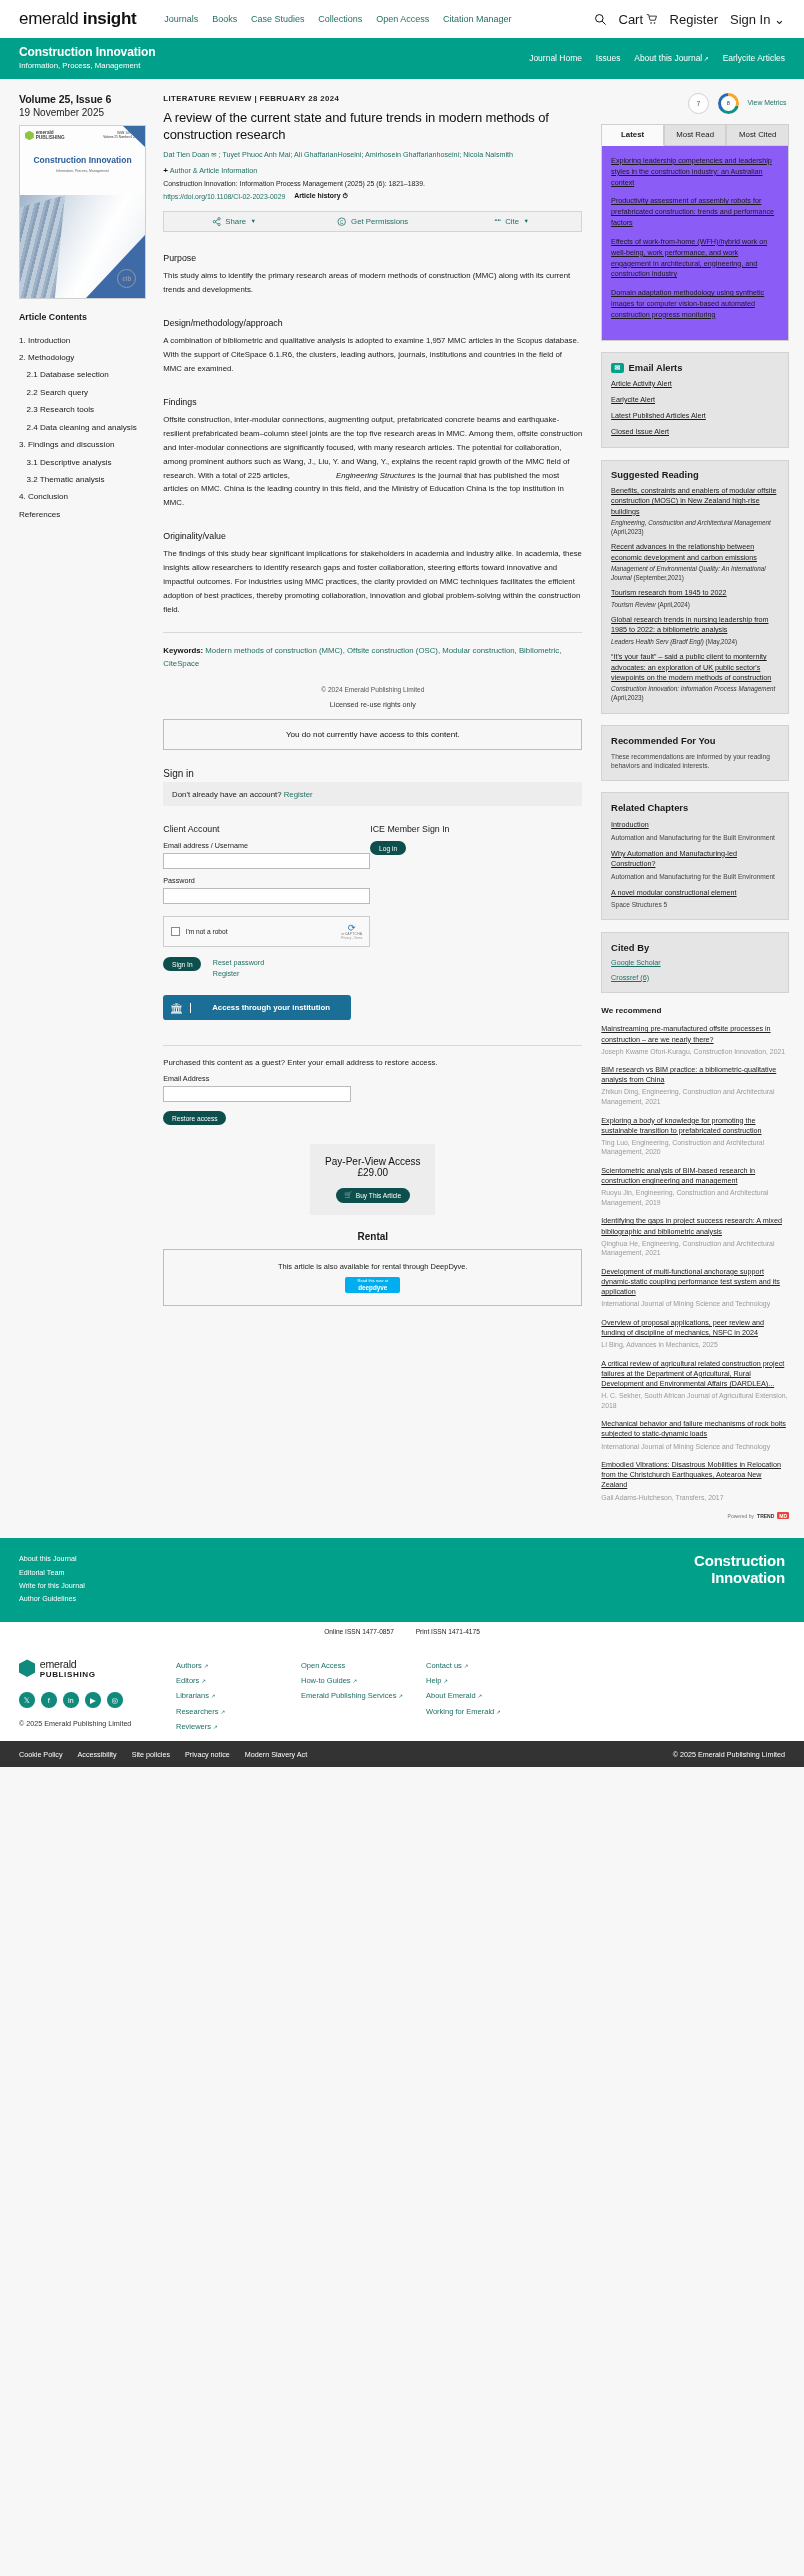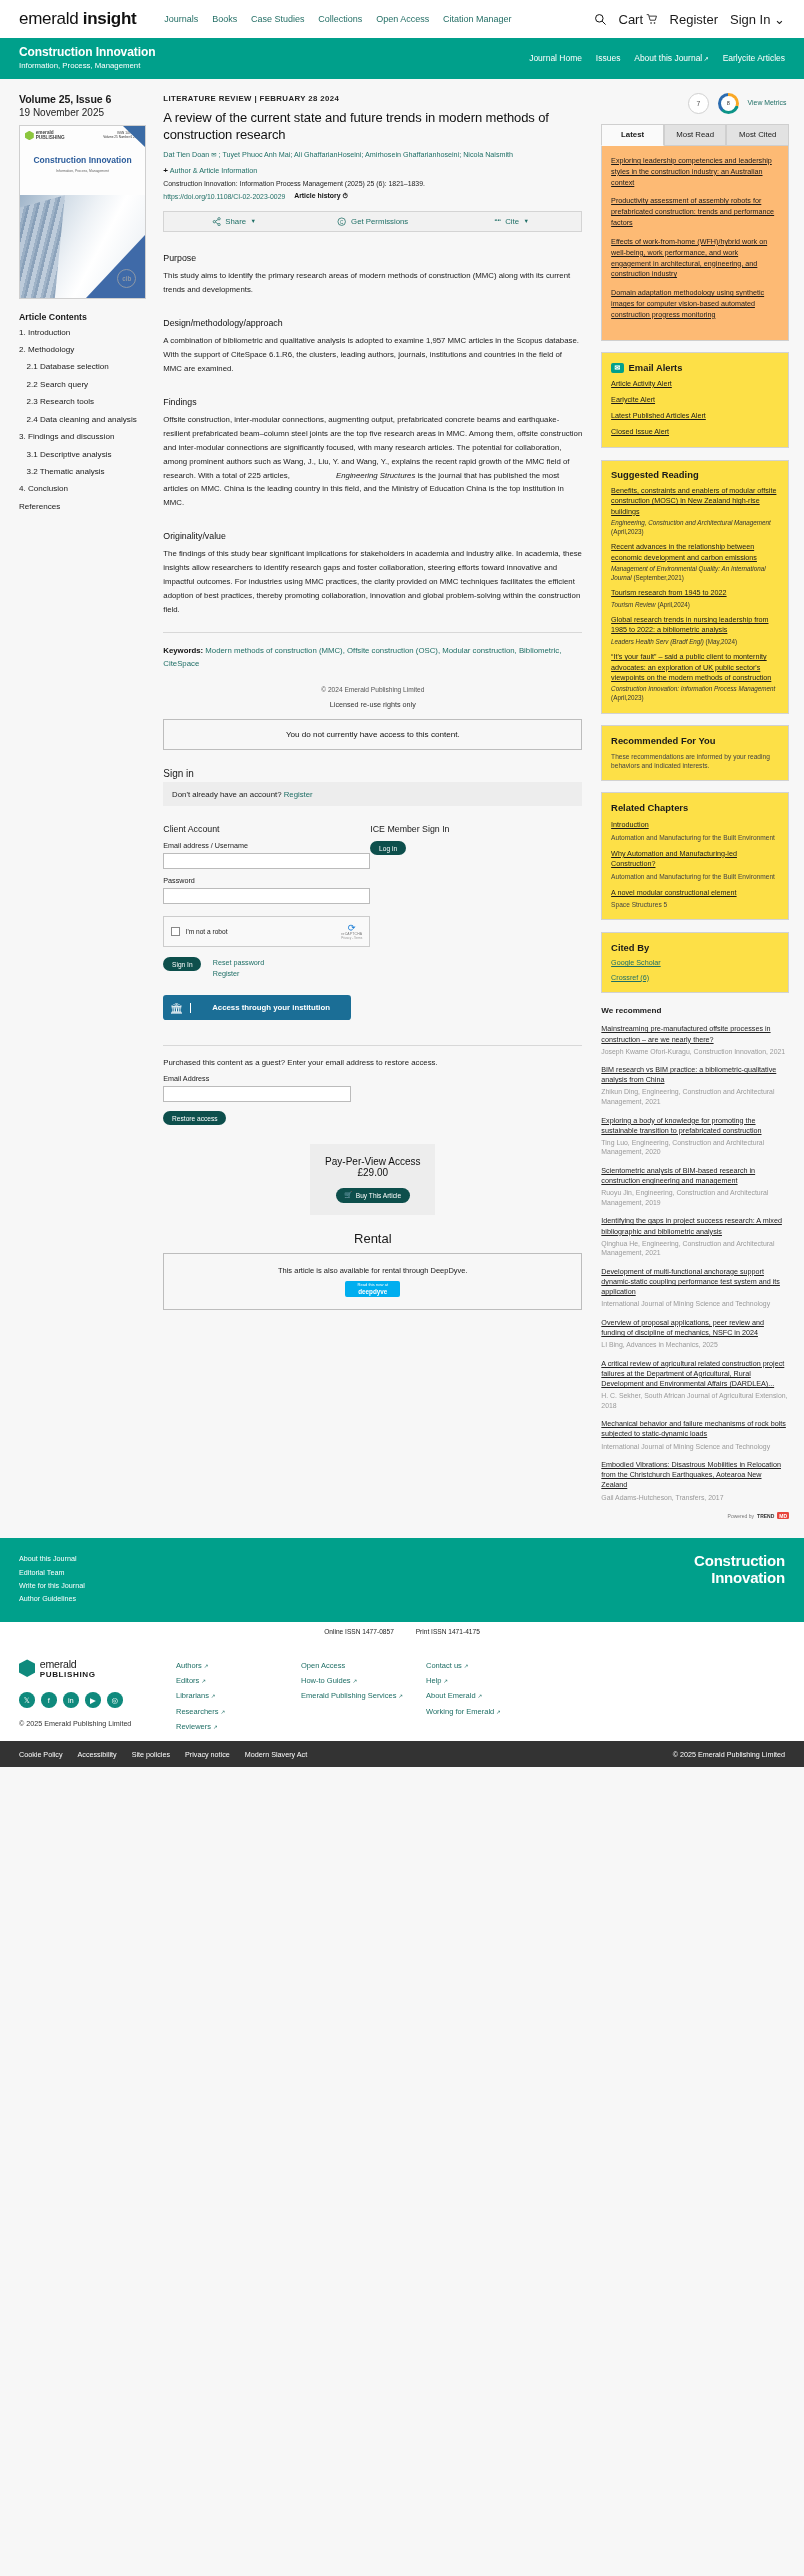--- a/index.html
+++ b/index.html
@@ -71,21 +71,21 @@
     background: repeating-linear-gradient(104deg,#7e97b2 0 2.5px,#b9c8d8 2.5px 6.9px,#93a9c0 6.9px 9.4px);
     opacity:.85; clip-path: polygon(0 12%,62% 0,48% 100%,0 100%);
   }
   .cov-photo::after{
     content:""; position:absolute; right:0; bottom:0;
     border-left:59px solid transparent; border-bottom:63px solid #3f6aa8;
   }
   .cov-cib{position:absolute; right:8.8px; bottom:10px; width:19px;height:19px;border-radius:50%;
     border:1.3px solid #8d98a6; color:#8d98a6; font-size:6.3px; font-weight:700; text-align:center; line-height:17px; z-index:3;}
   .ac-head { font-size: 8.8px; font-weight: 700; margin-top: 12.5px; }
-  .ac-list { margin-top: 6px; }
+  .ac-list { margin-top: 14px; }
   .ac-list li { list-style: none; font-size: 8.1px; line-height: 1.3; margin-bottom: 6.9px; color:#1a1a1a;}
   .ac-list li.sub { padding-left: 7.5px; }
 
   
   .kicker { font-size: 7.8px; letter-spacing: 0.4px; font-weight: 600; color: #222; }
   .art-title { font-size: 13px; font-weight: 400; line-height: 1.32; margin-top: 5.6px; color:#111; letter-spacing:-0.1px;}
   .authors { font-size: 7.2px; margin-top: 6.9px; line-height:1.5; }
   .authors a { color: #1f6f66; }
   .mail-ico { color:#1f6f66; font-size:6.3px; }
   .authinfo { font-size: 7.2px; margin-top: 5.6px; color:#1f6f66; }
@@ -136,40 +136,40 @@
   .signlinks a { display: block; font-size: 7.2px; color: #1f6f66; line-height: 1.55; }
 
   .inst-btn { margin-top: 16.3px; width: 188px; height: 25px; background: #1b6e96; border-radius: 3.1px; display: flex; align-items: center; }
   .inst-ico { width: 27.6px; text-align: center; color: #fff; font-size: 10.6px; border-right: 0.6px solid #fff; line-height:1;}
   .inst-txt { color: #fff; font-size: 7.8px; font-weight: 700; flex: 1; text-align: center; }
 
   .guest-note { font-size: 7.8px; margin-top: 11.3px; }
   .ppv-box { width: 125px; background: #ededed; padding: 11.3px 6.3px; margin: 19px auto 0 auto; text-align: center; }
   .ppv-t { font-size: 10px; color: #111; }
   .ppv-btn { margin-top: 10px; display: inline-flex; align-items: center; gap: 3.1px; }
-  .rental-h { text-align: center; font-size: 13px; font-weight: 400; margin-top: 16.3px; }
+  .rental-h { text-align: center; font-size: 10px; font-weight: 700; margin-top: 16.3px; }
   .rental-box { border: 0.6px solid #bdbdbd; margin-top: 7.5px; padding: 11.3px; text-align: center; }
   .rental-box .rt { font-size: 7.5px; }
   .dd-badge { margin: 6.3px auto 0 auto; width: 55px; height: 16.3px; background: #00aeef; border-radius: 1.9px; color: #fff; font-size: 4.1px; display: flex; flex-direction: column; align-items: center; justify-content: center; line-height: 1.2; }
   .dd-badge b { font-size: 6.3px; }
 
   
   .metrics { display: flex; align-items: center; gap: 8.8px; justify-content: flex-end; padding-right: 2.5px; }
   .m-circle { width: 21px; height: 21px; border-radius: 50%; border: 0.6px solid #d0d0d0; background: #fff; display: flex; align-items: center; justify-content: center; font-size: 6.9px; color: #555; }
   .m-alt { width: 21px; height: 21px; border-radius: 50%; background: conic-gradient(#f9a825 0 30%, #0d9488 30% 62%, #2b6cb0 62% 100%); display: flex; align-items: center; justify-content: center; }
   .m-alt span { width: 15px; height: 15px; border-radius: 50%; background: #fff; display:flex;align-items:center;justify-content:center; font-size: 5.6px; color: #333; }
   .m-view { font-size: 6.9px; color: #1f6f66; line-height: 1.3; text-align: left; }
 
   .tabbar { display: flex; margin-top: 10px; }
   .tab { flex: 1; text-align: center; font-size: 7.8px; padding: 5.6px 0; border: 0.6px solid #cfcfcf; background: #e2e2e2; }
   .tab.active { background: #fafafa; border-bottom-color: #fafafa; font-weight: 600; }
-  .tabpanel { border: 0.6px solid #cfcfcf; border-top: none; background: #fdba74; padding: 10px 8.8px 11.3px 8.8px; }
+  .tabpanel { border: 0.6px solid #cfcfcf; border-top: none; background: #8b5cf6; padding: 10px 8.8px 11.3px 8.8px; }
   .tabpanel a { display: block; font-size: 7.2px; color: #1a1a1a; text-decoration: underline; line-height: 1.5; margin-bottom: 8.1px; }
 
-  .card { border: 0.6px solid #d2d2d2; background: #fde047; margin-top: 11.3px; padding: 8.8px 8.8px 10px 8.8px; }
+  .card { border: 0.6px solid #d2d2d2; background: #e5e5e5; margin-top: 11.3px; padding: 8.8px 8.8px 10px 8.8px; }
   .card-h { font-size: 9.4px; font-weight: 700; display: flex; align-items: center; gap: 5px; }
   .mail-badge { width: 12.5px; height: 10px; background: #00a08b; border-radius: 1.9px; position: relative; }
   .mail-badge::after { content: "\2709"; position: absolute; inset: 0; color: #fff; font-size: 6.9px; text-align: center; line-height: 10px; }
   .card a.lnk { display: block; font-size: 7.2px; text-decoration: underline; color: #1a1a1a; margin-top: 5.6px; line-height: 1.45; }
   .src { font-size: 6.3px; color: #333; font-style: italic; margin-top: 1.9px; line-height: 1.4; }
   .src span { font-style: normal; }
   .card .plain { font-size: 6.6px; color: #444; margin-top: 2.5px; line-height: 1.4; }
   .chapters a.ch { display: block; font-size: 7.2px; text-decoration: underline; color: #1a1a1a; margin-top: 6.9px; line-height: 1.4; }
   .citedby a { display: block; font-size: 7.2px; color: #1f6f66; text-decoration: underline; margin-top: 5.6px; }
 

